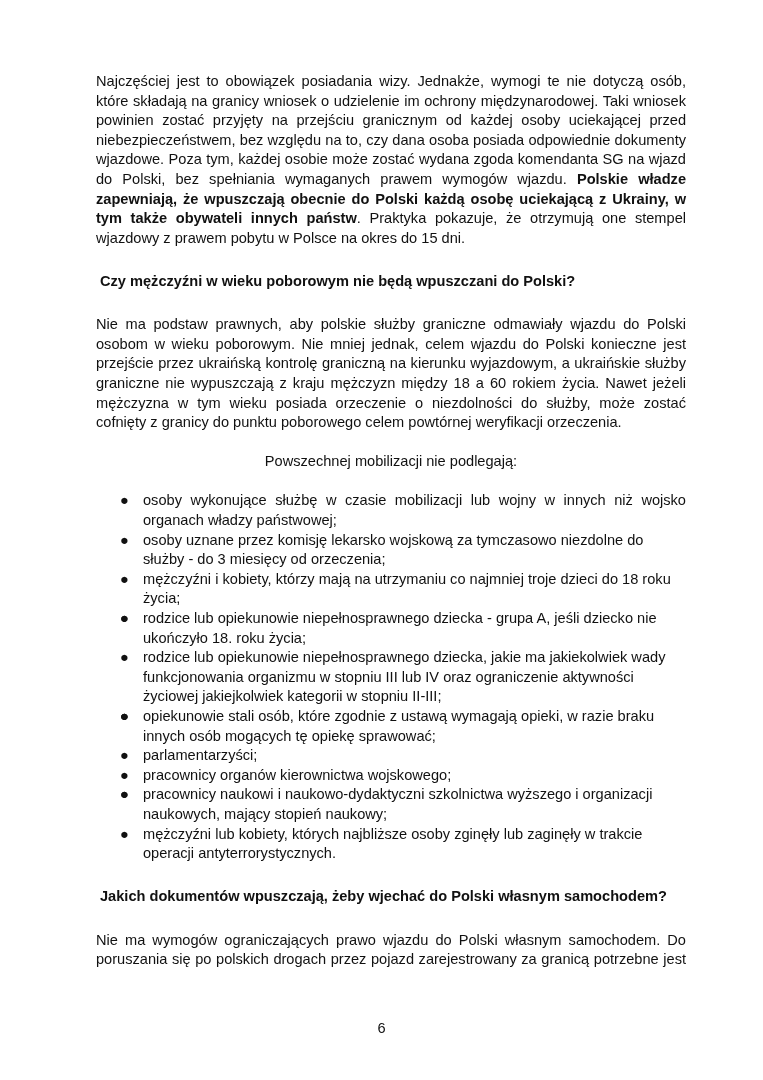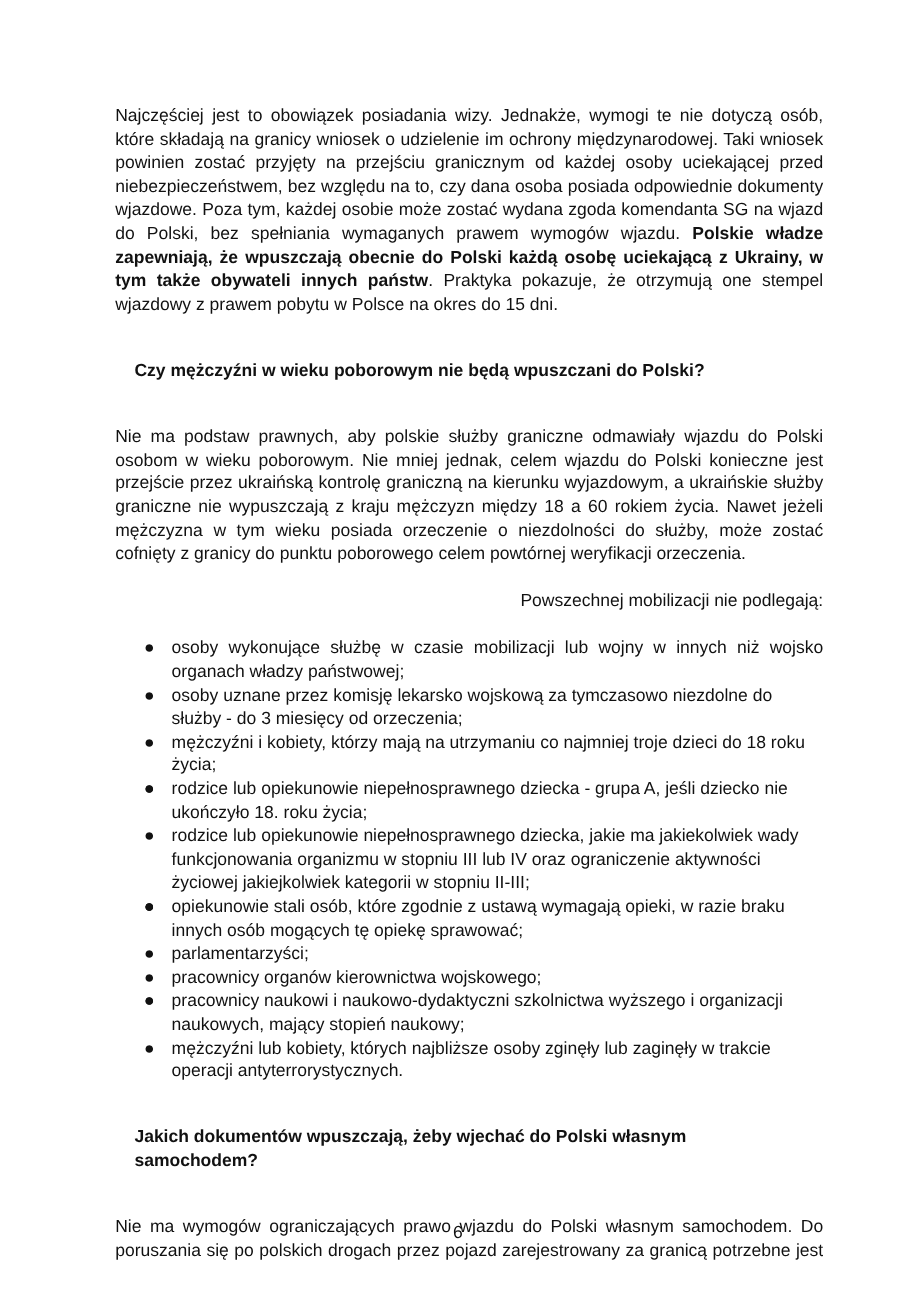--- a/index.html
+++ b/index.html
@@ -1,25 +1,25 @@
 <!DOCTYPE html>
 <html><head>
   <meta charset="utf-8">
   <style>
     html, body { margin: 0; padding: 0; background: #ffffff; }
     body { width: 763px; height: 1080px; position: relative; overflow: hidden; }
     .page {
-      position: absolute; left: 96px; top: 88px; width: 590px;
+      position: absolute; left: 96px; top: 72px; width: 590px;
       font-family: "Liberation Sans", sans-serif; font-size: 14.6px; line-height: 19.6px;
       color: #111111;
     }
     p { margin: 0; text-align: justify; }
-    p.ragged { text-align: right; }
+    p.ragged { text-align: center; }
     .gap { height: 19.6px; }
-    h2 { margin: 16px; font-size: 14.6px; line-height: 19.6px; font-weight: bold; }
+    h2 { margin: 4px; font-size: 14.6px; line-height: 19.6px; font-weight: bold; }
     ul { margin: 0; padding: 0; list-style: none; }
     ul li { position: relative; padding-left: 47px; }
     ul li .bullet { position: absolute; left: 24px; top: 0; }
     ul li.just { text-align: justify; }
     .pagenum {
       position: absolute; left: 0; width: 763px; top: 1020px; text-align: center;
       font-family: "Liberation Sans", sans-serif; font-size: 14.6px; color: #111;
     }
   </style>
 </head>

